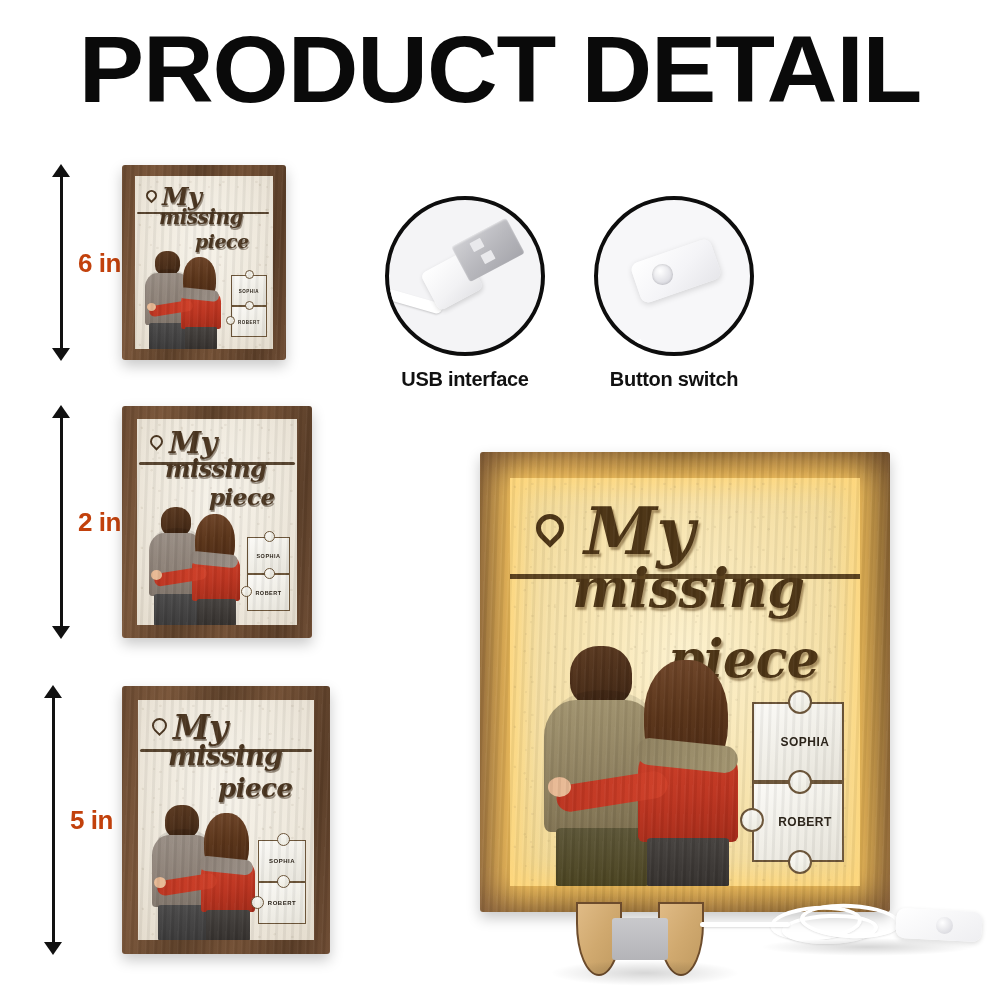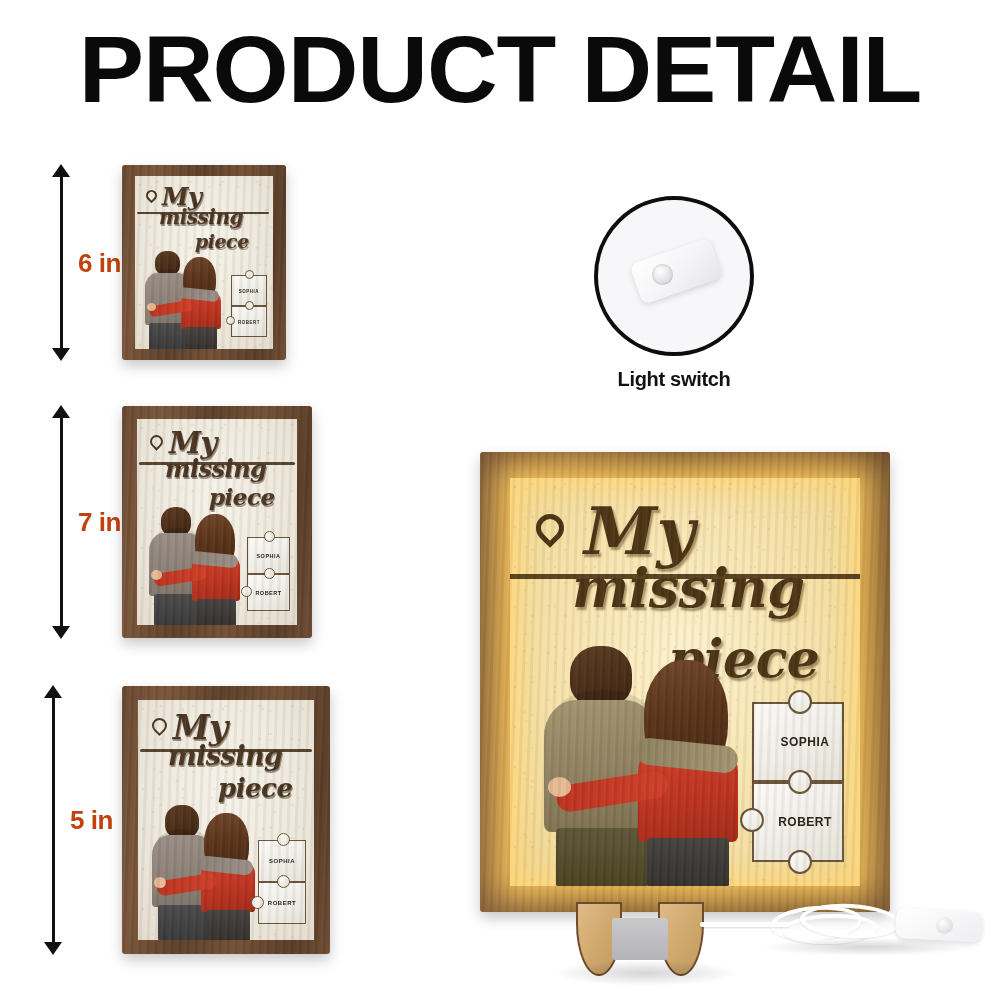--- a/index.html
+++ b/index.html
@@ -343,21 +343,21 @@
       </div>
     </div>
   </div>
 
   <div class="size-row" style="left:48px; top:406px; width:270px; height:232px;">
     <div class="dim-arrow" style="height:232px;">
       <div class="shaft"></div>
       <div class="head up"></div>
       <div class="head down"></div>
     </div>
-    <div class="dim-label">7 in</div>
+    <div class="dim-label">2 in</div>
 
     <div class="frame" style="left:74px; top:0px; width:190px; height:232px;">
       <div class="canvas" style="left:15px; top:13px; right:15px; bottom:13px;">
         <div class="speckle"></div>
 
         <div class="heart" style="left:13px; top:16px; width:13px; height:13px;"></div>
         <div class="script" style="left:32px; top:7px; font-size:29px;">My</div>
         <div class="swash" style="left:2px; top:43px; width:156px; height:2.5px;"></div>
         <div class="script" style="left:28px; top:35px; font-size:24px;">missing</div>
         <div class="script" style="left:72px; top:64px; font-size:23px;">piece</div>
@@ -433,29 +433,39 @@
             <div class="body"></div>
             <div class="knob" style="left:19px; top:-7px; width:13px; height:13px;"></div>
             <div class="knob" style="left:-7px; top:14px; width:13px; height:13px;"></div>
             <div class="label" style="font-size:6px;">ROBERT</div>
           </div>
         </div>
       </div>
     </div>
   </div>
 
+  <div class="acc" style="left:385px; top:196px; width:160px; height:200px;">
+    <div class="acc-circle" style="width:160px; height:160px;">
+      <div class="usb-cable" style="left:-4px; top:96px; width:58px; height:11px; transform:rotate(16deg);"></div>
+      <div class="usb-shell" style="left:38px; top:60px; width:50px; height:42px; transform:rotate(-28deg);"></div>
+      <div class="usb-metal" style="left:68px; top:30px; width:62px; height:40px; transform:rotate(-28deg);"></div>
+      <div class="usb-slot" style="left:82px; top:40px; width:12px; height:10px; transform:rotate(-28deg);"></div>
+      <div class="usb-slot" style="left:93px; top:52px; width:12px; height:10px; transform:rotate(-28deg);"></div>
+    </div>
+    <div class="acc-label" style="top:172px;">USB interface</div>
+  </div>
 
   <div class="acc" style="left:594px; top:196px; width:160px; height:200px;">
     <div class="acc-circle" style="width:160px; height:160px; background:#f7f7f9;">
       <div class="sw-wire" style="left:84px; top:-28px; width:90px; height:80px; transform:rotate(14deg);"></div>
       <div class="sw-wire" style="left:-26px; top:76px; width:90px; height:70px; transform:rotate(196deg);"></div>
       <div class="sw-body" style="left:36px; top:50px; width:84px; height:42px; transform:rotate(-19deg);"></div>
       <div class="sw-btn" style="left:54px; top:64px; width:21px; height:21px;"></div>
     </div>
-    <div class="acc-label" style="top:172px;">Light switch</div>
+    <div class="acc-label" style="top:172px;">Button switch</div>
   </div>
 
 
   <div style="position:absolute; left:480px; top:452px; width:410px; height:460px;">
 
     <div class="frame" style="left:0; top:0; width:410px; height:460px;">
       <div class="canvas lit" style="left:30px; top:26px; right:30px; bottom:26px;">
         <div class="speckle"></div>
 
         <div class="heart" style="left:26px; top:36px; width:28px; height:28px; border-width:5px; border-color:#4c3415;"></div>

